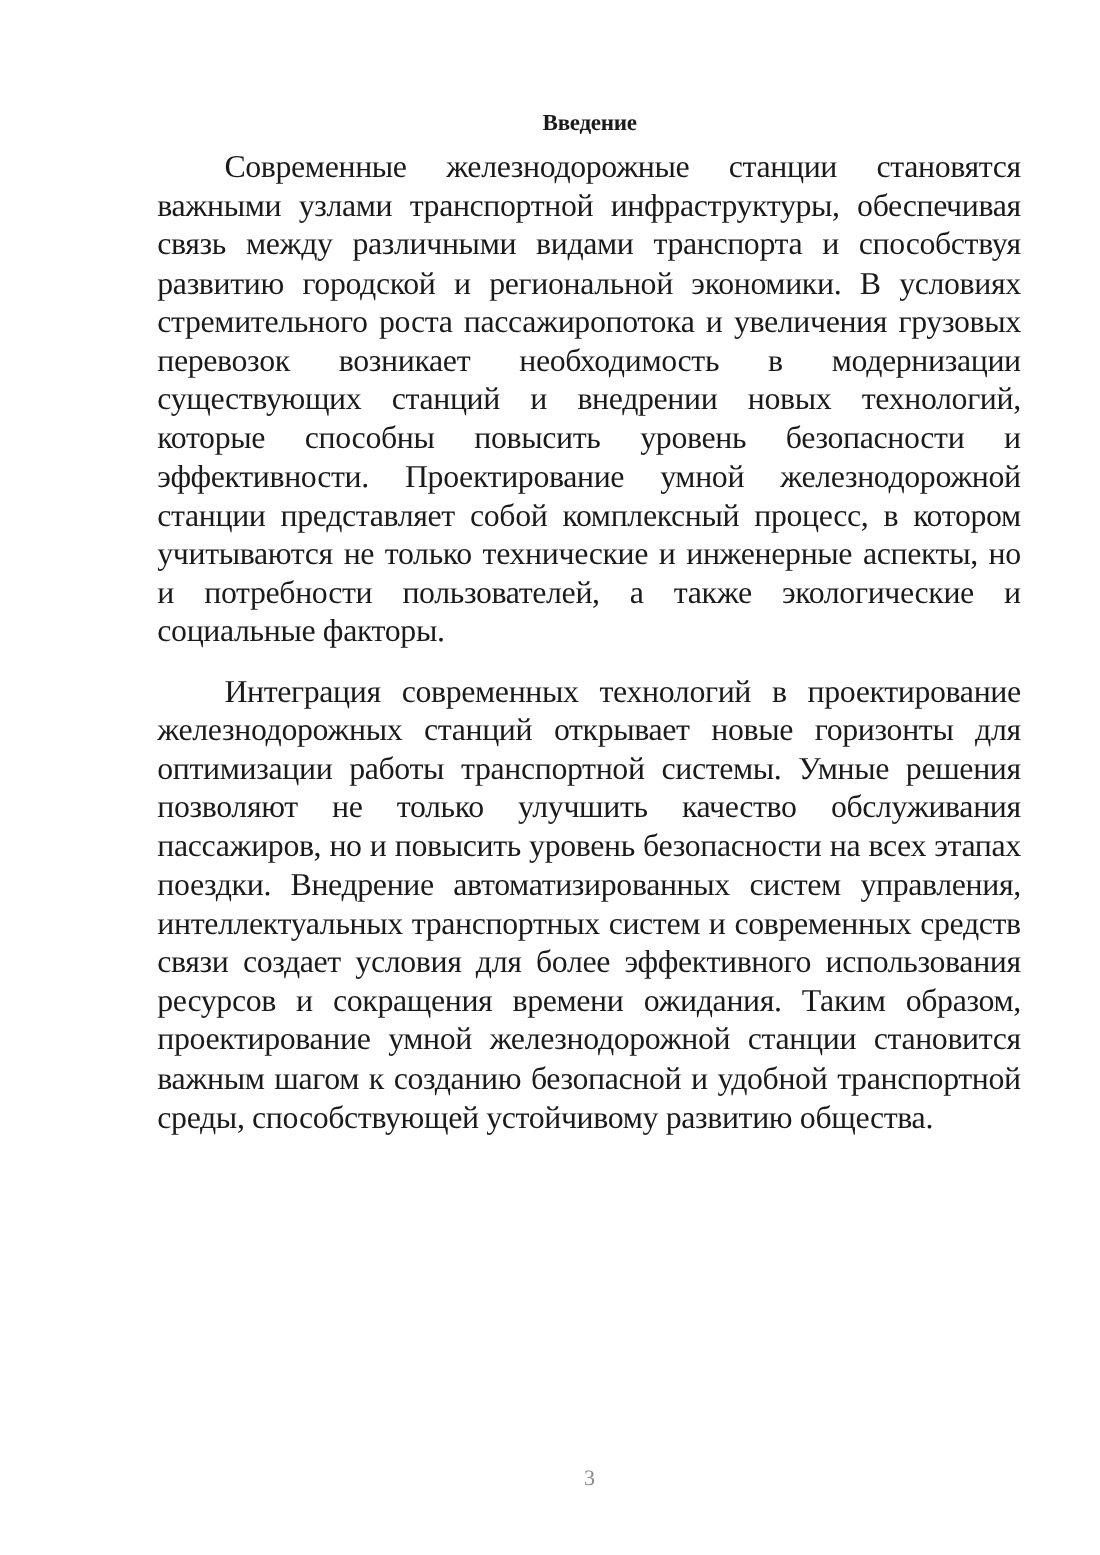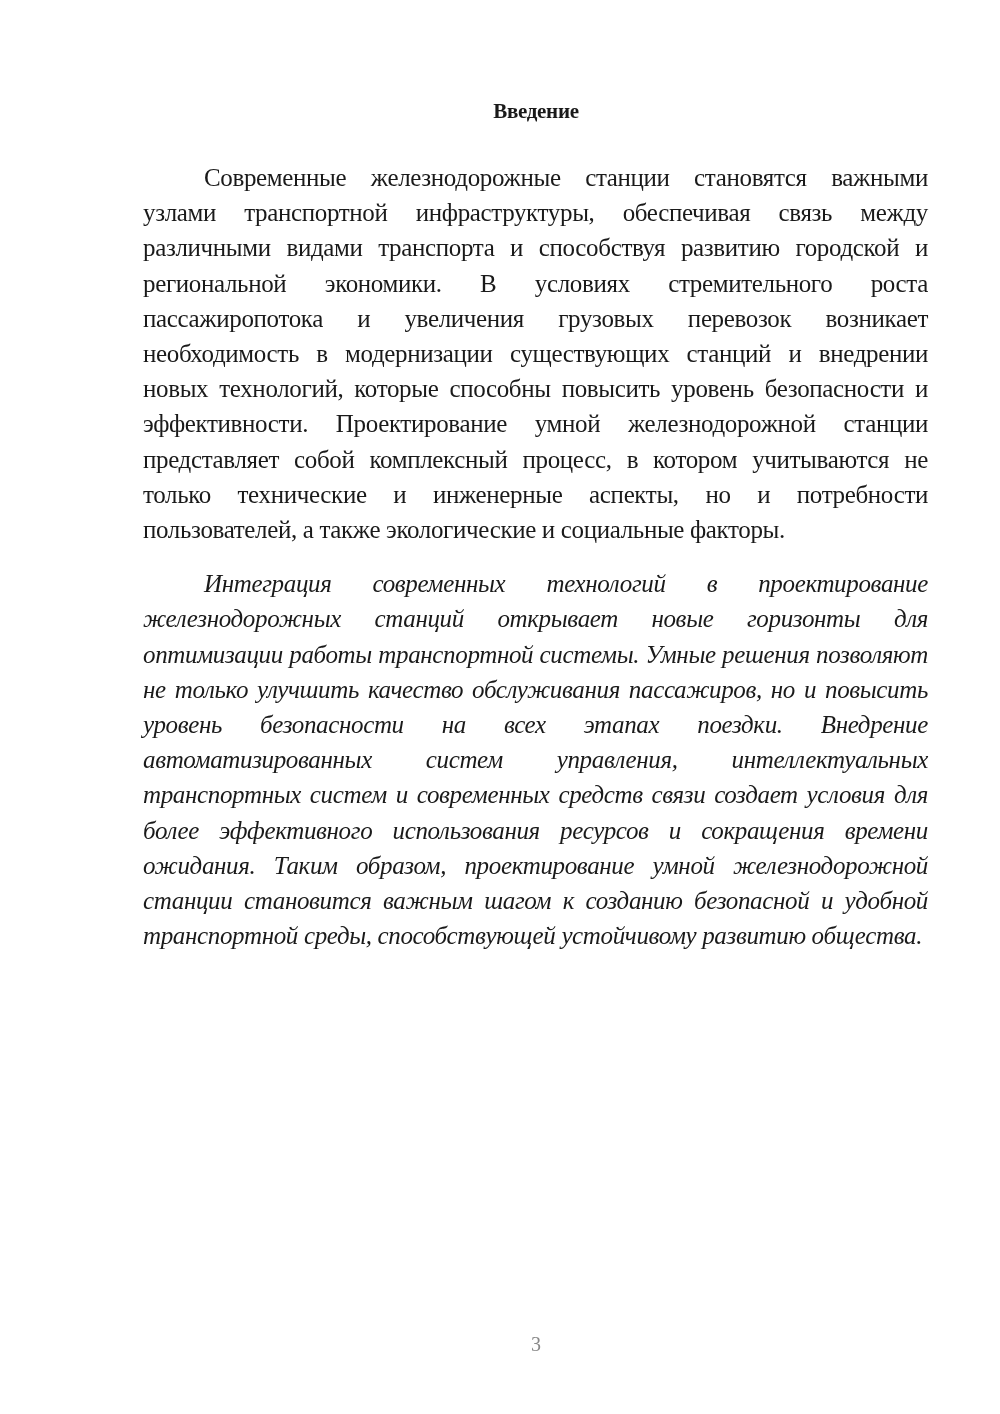--- a/index.html
+++ b/index.html
@@ -30,34 +30,33 @@
       text-align: center;
       font-weight: bold;
       font-size: 21px;
       line-height: 28px;
       letter-spacing: -0.3px;
     }
     .content {
       position: absolute;
       left: 143px;
       width: 785px;
-      top: 160px;
-      font-size: 25px;
+      top: 135px;
+      font-size: 29px;
       line-height: 35.2px;
       text-align: justify;
       letter-spacing: -0.35px;
     }
     .para {
       margin: 0;
       text-indent: 61px;
       hyphens: none;
     }
     .para + .para {
       margin-top: 19px;
-      font-style: italic;
     }
     .page-number {
       position: absolute;
       top: 1333px;
       left: 0;
       width: 1072px;
       text-align: center;
       font-size: 20px;
       color: #888888;
     }

